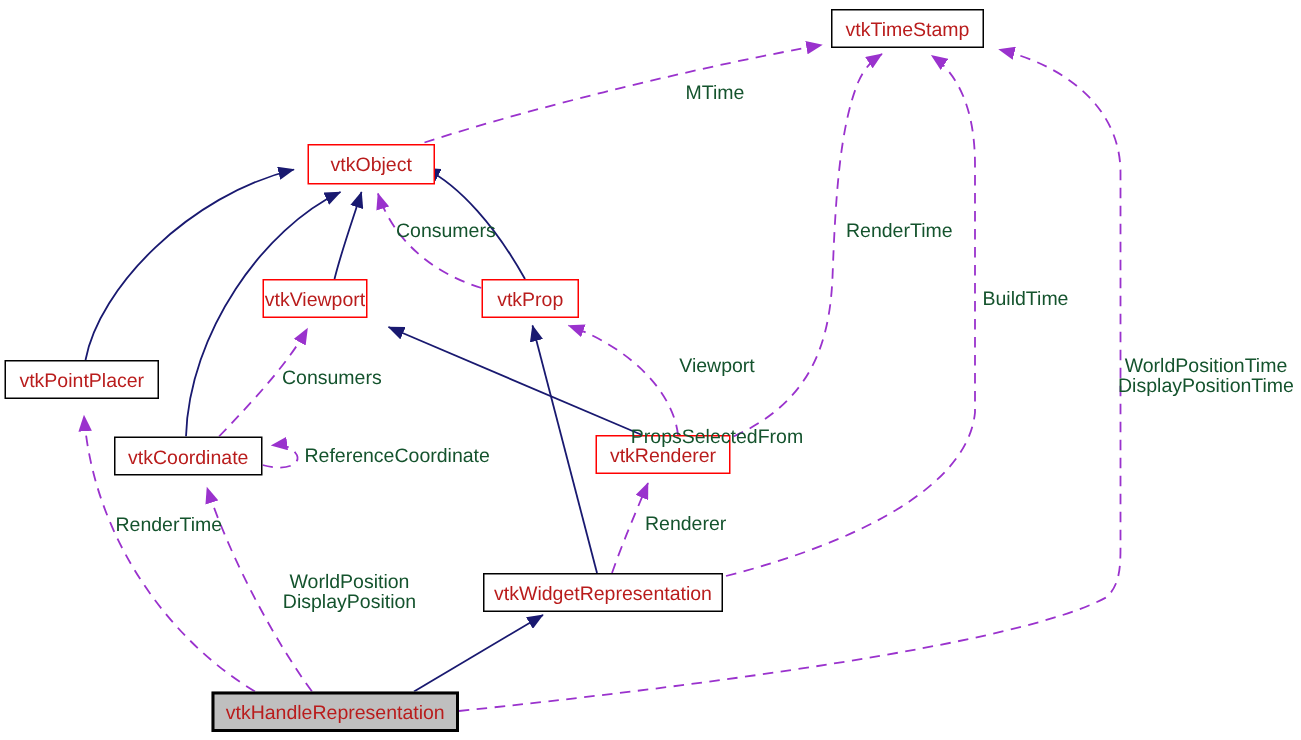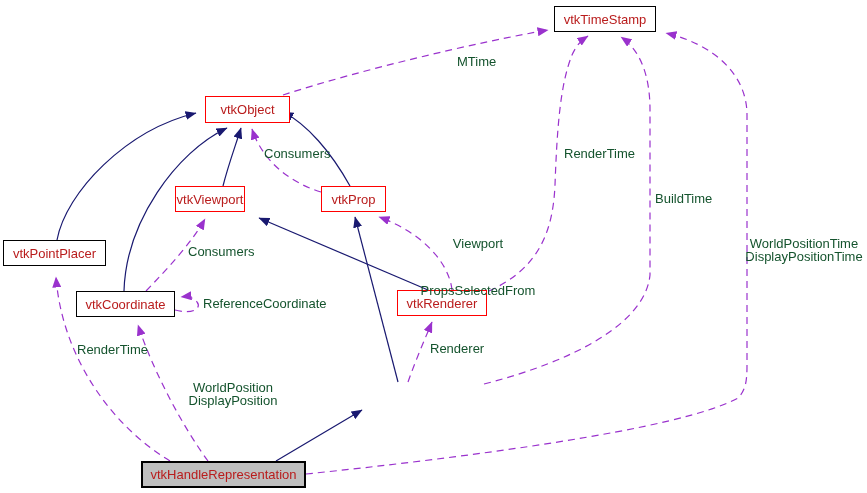--- a/index.html
+++ b/index.html
@@ -61,20 +61,21 @@
     </g>
   </svg>
 
   <div class="node" style="left:554px;top:6px;width:102px;height:26px;">vtkTimeStamp</div>
   <div class="node red" style="left:205px;top:96px;width:85px;height:27px;">vtkObject</div>
   <div class="node red" style="left:175px;top:186px;width:70px;height:26px;">vtkViewport</div>
   <div class="node red" style="left:321px;top:186px;width:65px;height:26px;">vtkProp</div>
   <div class="node" style="left:3px;top:240px;width:103px;height:26px;">vtkPointPlacer</div>
   <div class="node" style="left:76px;top:291px;width:99px;height:26px;">vtkCoordinate</div>
   <div class="node red" style="left:397px;top:290px;width:90px;height:26px;">vtkRenderer</div>
+  <div class="node" style="left:322px;top:382px;width:160px;height:26px;">vtkWidgetRepresentation</div>
   <div class="node highlight" style="left:141px;top:461px;width:165px;height:27px;">vtkHandleRepresentation</div>
 
   <div class="elabel" style="left:457px;top:55px;">MTime</div>
   <div class="elabel" style="left:264px;top:147px;">Consumers</div>
   <div class="elabel" style="left:564px;top:147px;">RenderTime</div>
   <div class="elabel" style="left:655px;top:192px;">BuildTime</div>
   <div class="elabel center" style="left:744px;top:237px;width:120px;">WorldPositionTime</div>
   <div class="elabel center" style="left:744px;top:250px;width:120px;">DisplayPositionTime</div>
   <div class="elabel center" style="left:418px;top:237px;width:120px;">Viewport</div>
   <div class="elabel center" style="left:418px;top:250px;width:120px;margin-top:34px;">PropsSelectedFrom</div>

